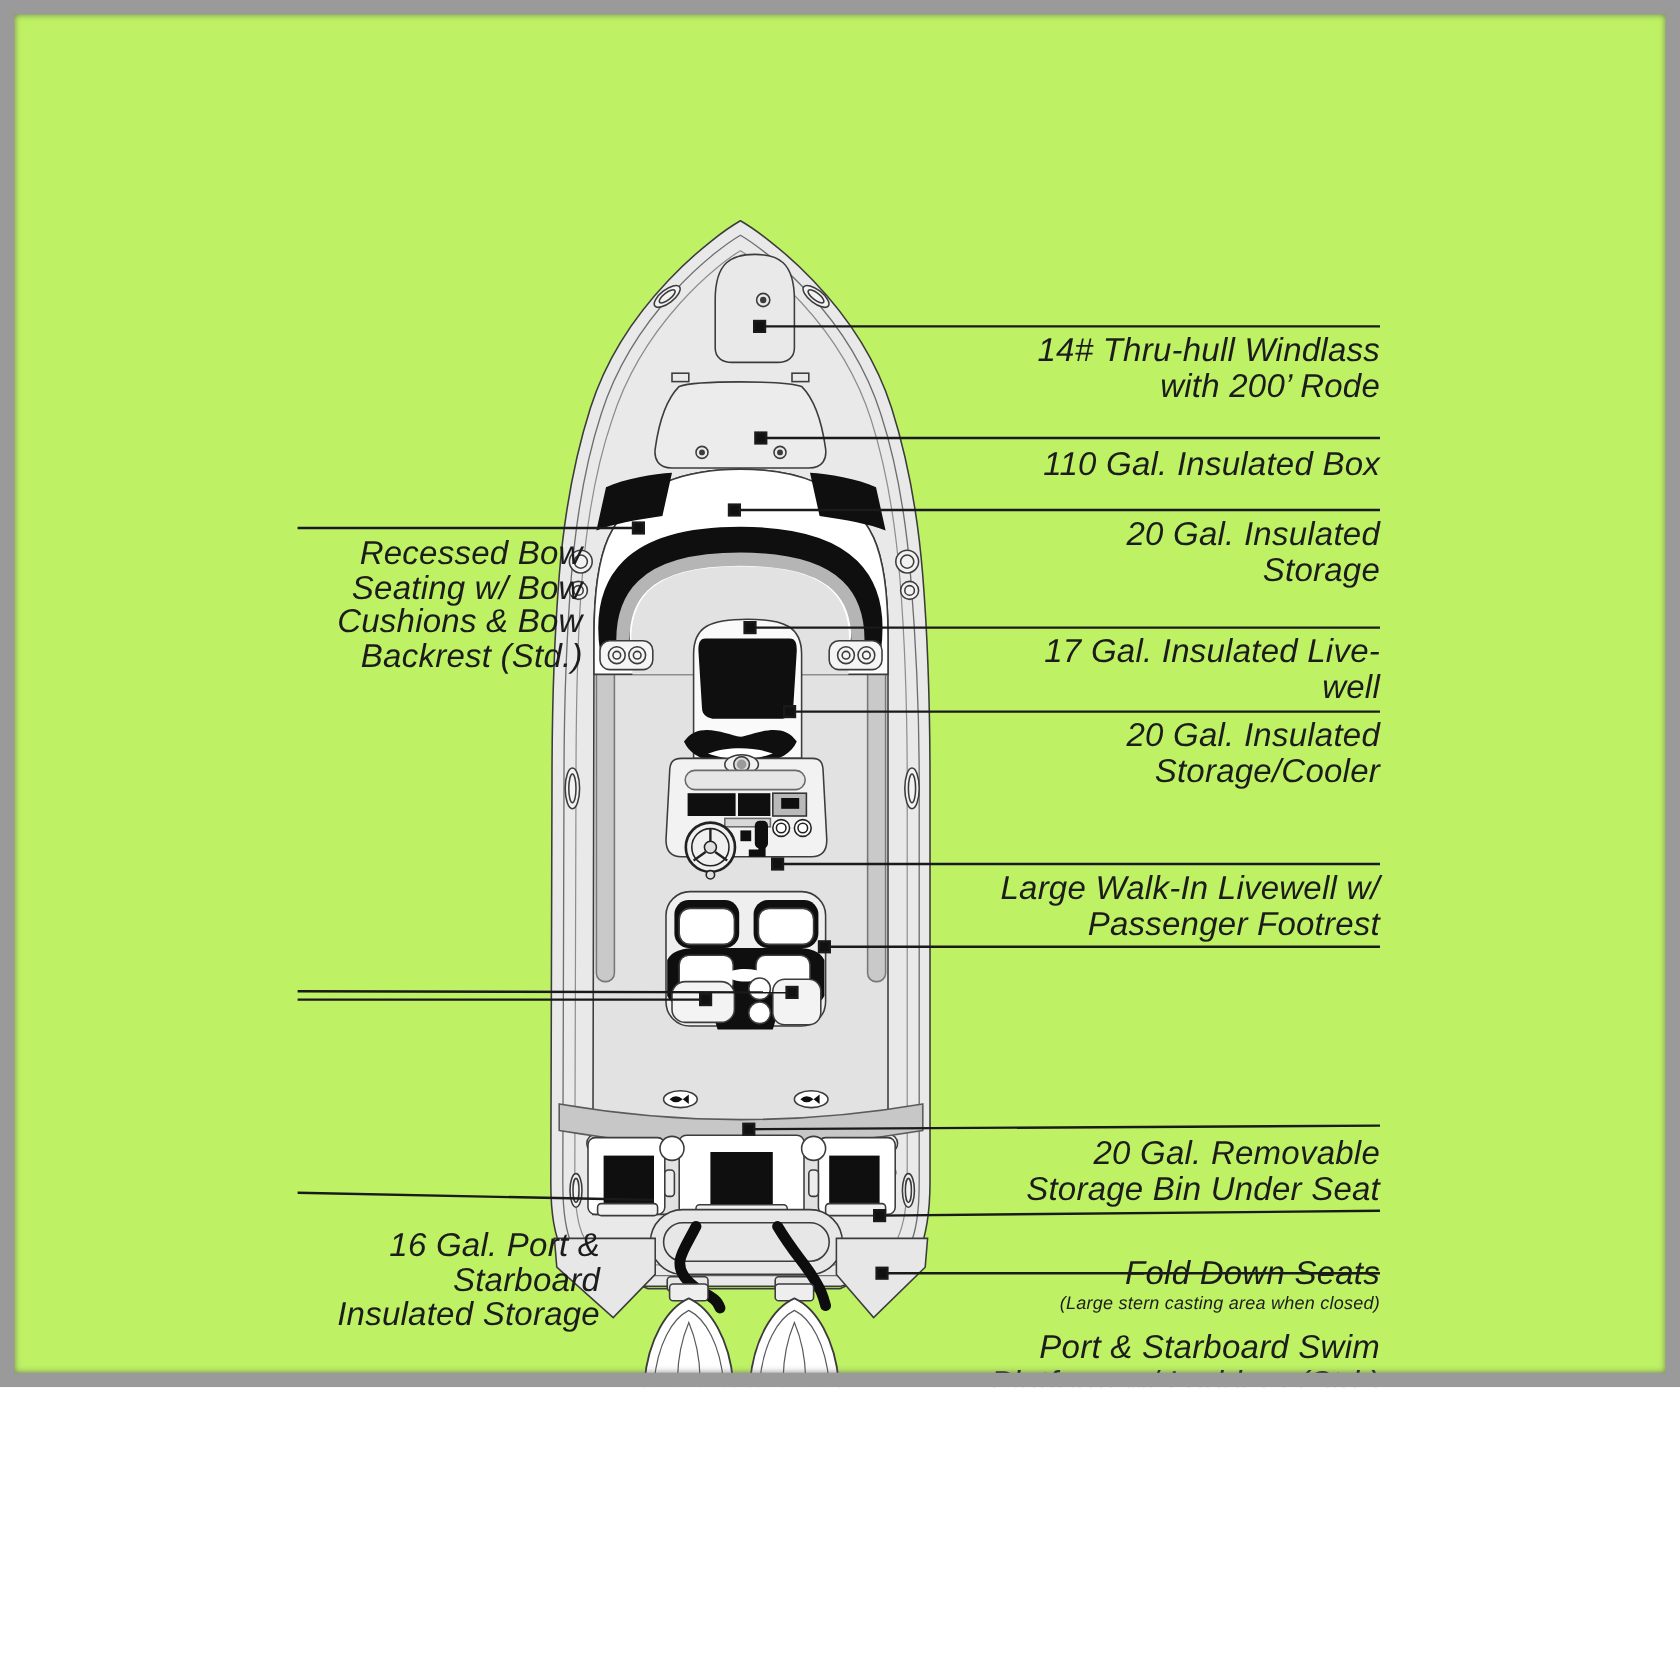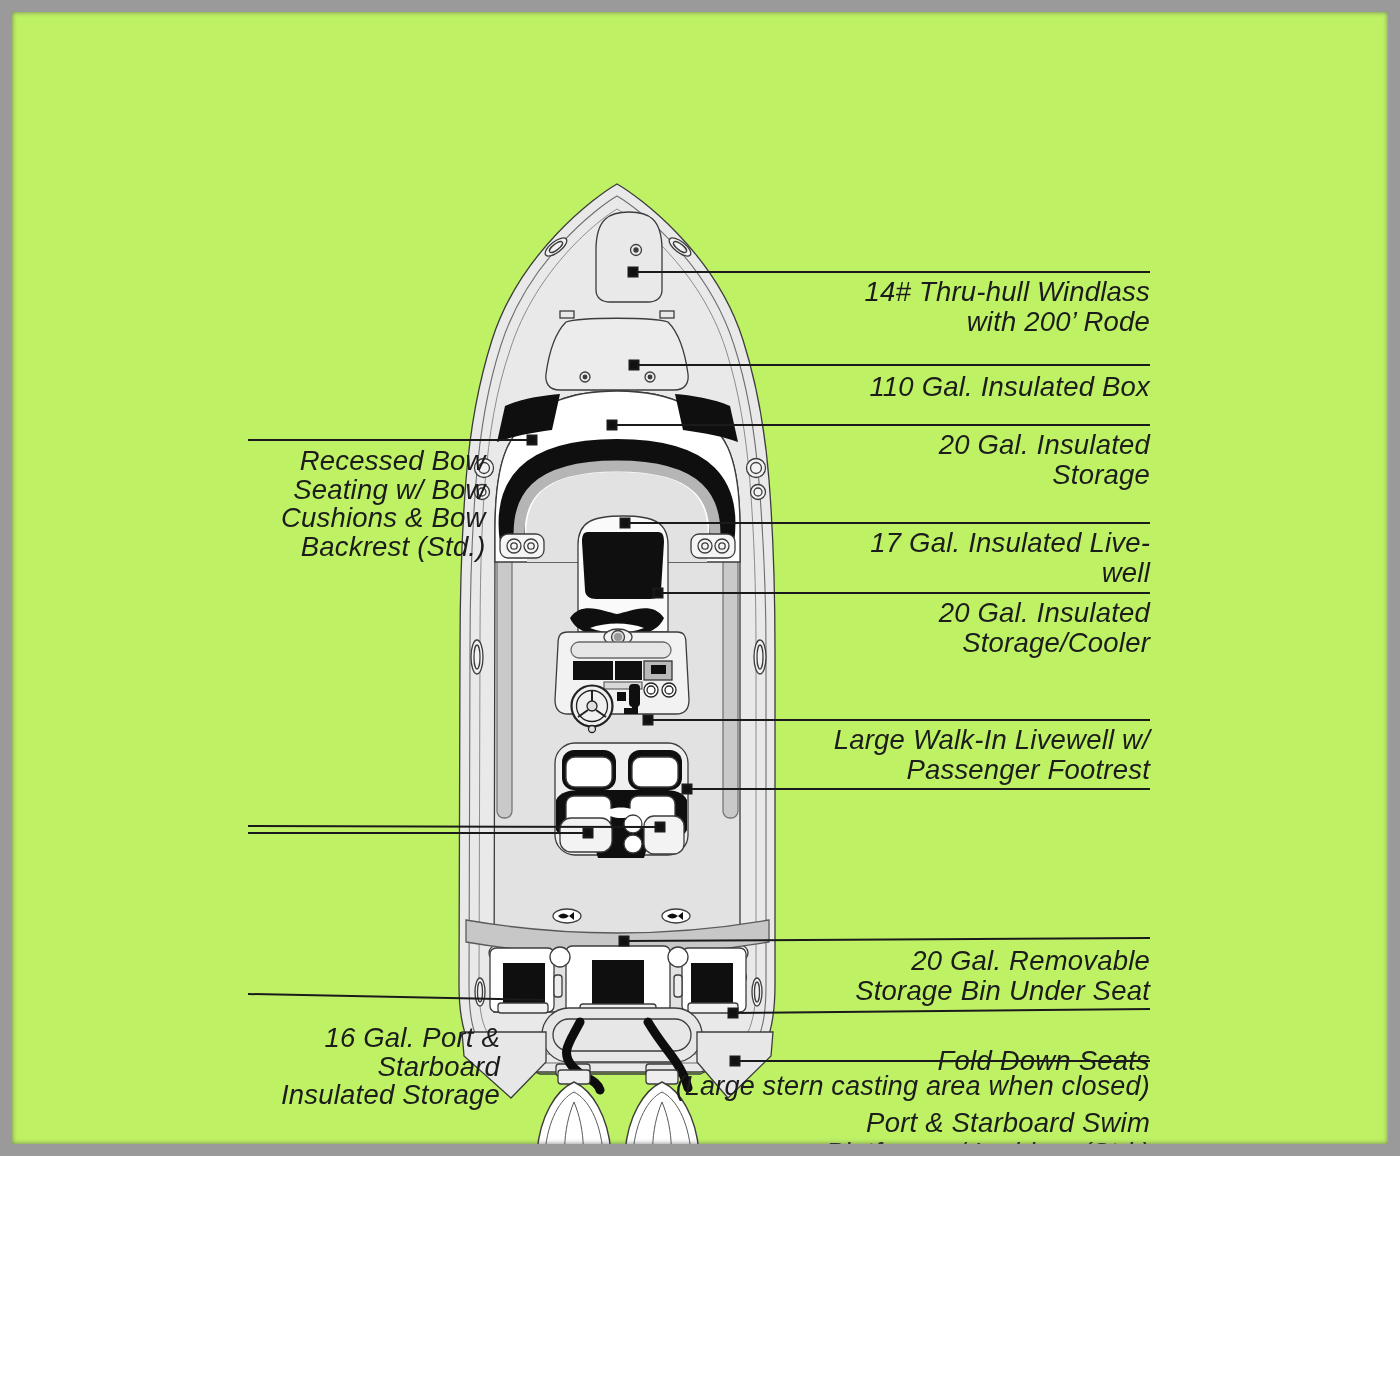--- a/index.html
+++ b/index.html
@@ -14,21 +14,21 @@
     box-shadow:inset 0 0 5px rgba(90,90,90,.8), 0 0 4px rgba(90,90,90,.8);
     pointer-events:none;
   }
   svg{position:absolute;left:0;top:0;}
   .lab{
     position:absolute;color:#1c1c1c;font-size:27.5px;line-height:29.5px;
     white-space:pre-line;letter-spacing:.2px;font-weight:400;
   }
   .lab.right{right:250px;text-align:right;}
   .lab.left{left:248px;text-align:right;line-height:28.5px;margin-left:33px;}
-  .sub{font-size:27px;line-height:23px;display:block;}
+  .sub{font-size:15px;line-height:23px;display:block;}
 </style>
 </head>
 <body>
 
 <div id="stage">
 
   <svg width="1400" height="1400" viewBox="0 0 1400 1400">
     <g stroke="#3c3c3c" stroke-width="1.3" fill="none">
 
       <g>

